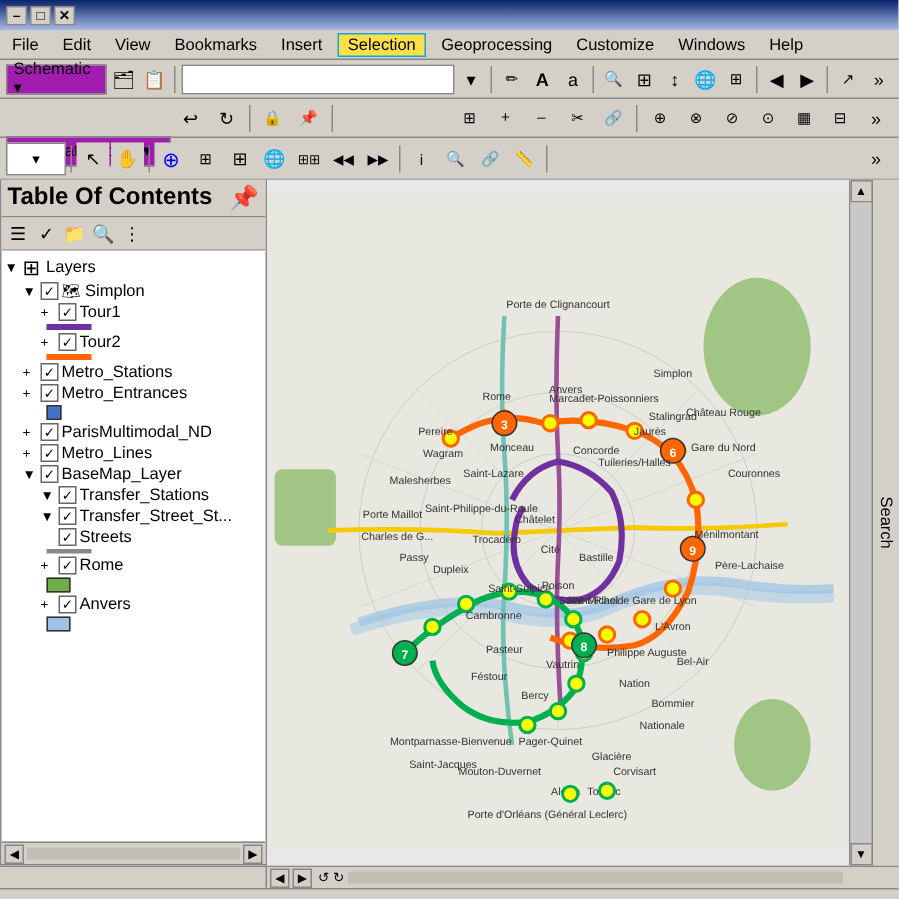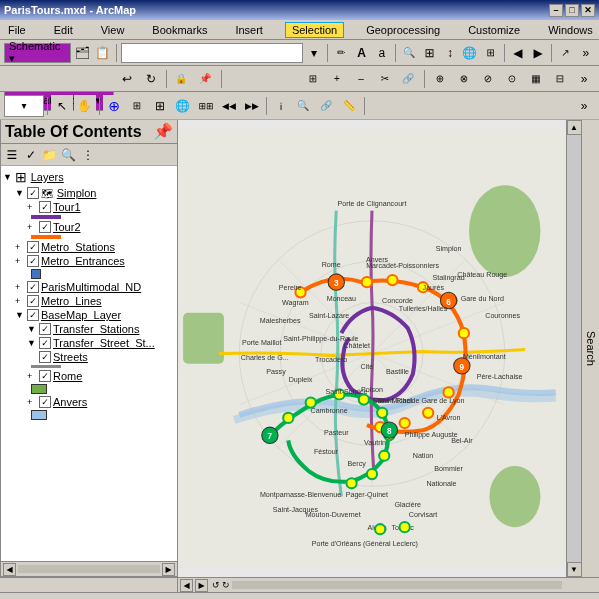--- a/index.html
+++ b/index.html
@@ -29,21 +29,21 @@
     }
 
     
     .menu-bar {
       background: #d4d0c8;
       border-bottom: 1px solid #888;
       height: 20px;
       display: flex;
       align-items: center;
       padding: 0 2px;
-      gap: 16px;
+      gap: 4px;
     }
     .menu-item {
       padding: 1px 6px;
       font-size: 11px;
       cursor: pointer;
       color: #000;
     }
     .menu-item.active { background: #fde047; border: 1px solid #0ea5e9; }
 
     
@@ -150,21 +150,21 @@
     .toc-expand { width: 12px; font-size: 9px; cursor: pointer; flex-shrink: 0; }
     .toc-checkbox {
       width: 12px; height: 12px;
       border: 1px solid #666;
       background: white;
       margin-right: 2px;
       display: flex; align-items: center; justify-content: center;
       font-size: 9px;
       flex-shrink: 0;
     }
-    .toc-label { font-size: 11px; text-decoration: underline; }
+    .toc-label { font-size: 11px; }
     .toc-legend { display: flex; align-items: center; padding: 1px 2px 1px 30px; }
 
     
     .map-area {
       flex: 1;
       position: relative;
       background: #e8e8e8;
       overflow: hidden;
     }
 
@@ -229,21 +229,20 @@
       align-items: center;
     }
 
     .indent1 { margin-left: 12px; }
     .indent2 { margin-left: 24px; }
   </style>
 </head>
 <body>
 
 <div class="title-bar">
-  <span>ParisTours.mxd - ArcMap</span>
   <div class="title-bar-buttons">
     <div class="title-btn">–</div>
     <div class="title-btn">□</div>
     <div class="title-btn">✕</div>
   </div>
 </div>
 
 <div class="menu-bar">
   <span class="menu-item">File</span>
   <span class="menu-item">Edit</span>

